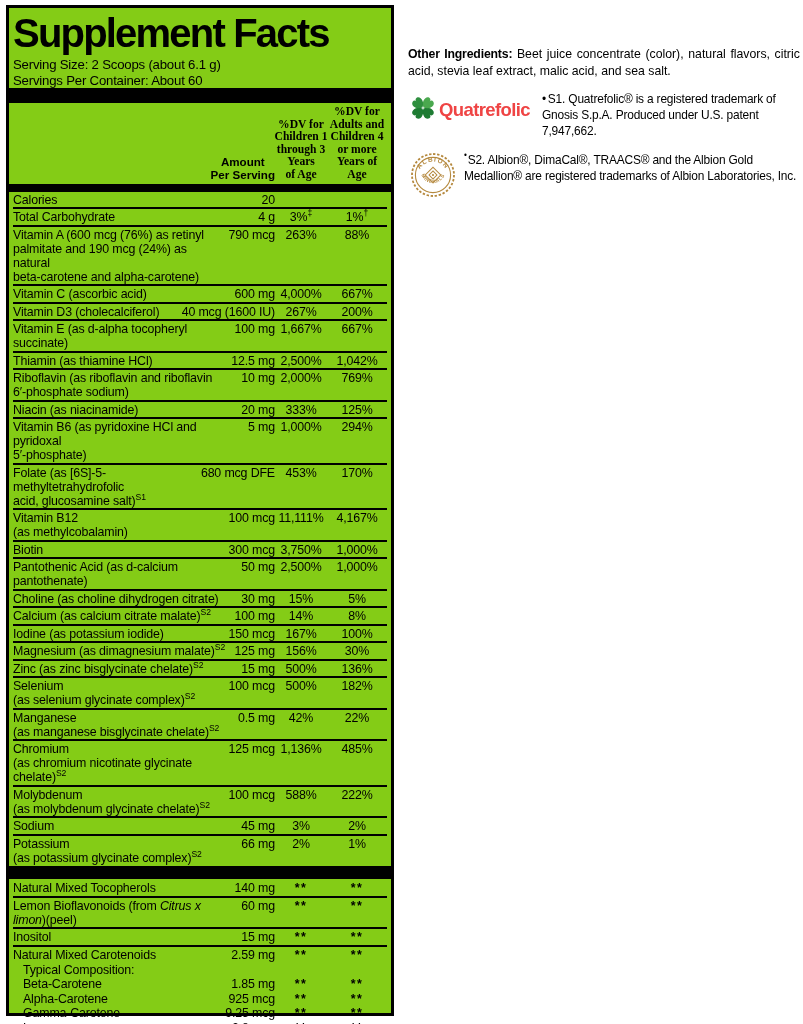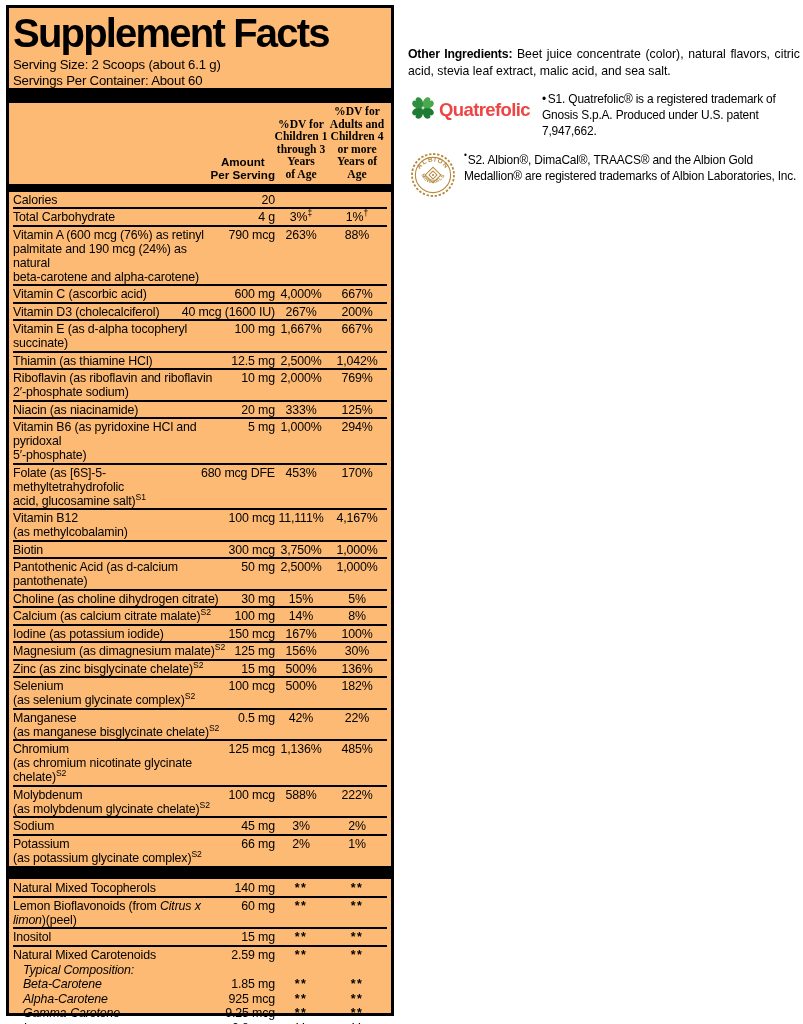--- a/index.html
+++ b/index.html
@@ -2,21 +2,21 @@
 <html><head>
 <meta charset="utf-8">
 <style>
   * { margin:0; padding:0; box-sizing:border-box; }
   html,body { width:803px; height:1024px; background:#fff; overflow:hidden;
               font-family:"Liberation Sans", sans-serif; color:#000; }
   .page { position:relative; width:803px; height:1024px; }
 
   
   .panel { position:absolute; left:6px; top:5px; width:388px; height:1011px;
-           border:3px solid #000; padding:0 4px; background:#fdba74; }
+           border:3px solid #000; padding:0 4px; background:#84cc16; }
   .title { font-size:40px; font-weight:bold; line-height:40px; letter-spacing:-1.8px;
            margin:5px 0 4px 0; white-space:nowrap; }
   .serving { font-size:13.2px; line-height:15.5px; letter-spacing:-0.2px; }
   .serving:last-of-type { margin-bottom:5px; }
   .bar { background:#000; margin:0 -4px; }
   .bar-thick { height:15px; }
   .header-bar { height:8px; }
   .black-bar { background:#000; height:13px; margin:1px -4px; }
 
   .col-headers { display:grid; grid-template-columns:1fr 52px 60px;
@@ -28,21 +28,21 @@
 
   
   .nrow { display:grid; grid-template-columns:1fr 52px 60px; align-items:start;
           border-top:2px solid #000; padding:1px 0 0.5px 0;
           font-size:12.4px; line-height:14px; letter-spacing:-0.15px; }
   .nrow.nosep { border-top:none; padding:0.5px 0 0 0; }
   #rows .nrow:first-child { border-top:none; }
   .black-bar + .nrow { border-top:none; }
   .nmain { display:flex; justify-content:space-between; gap:8px; min-width:0; }
   .nlabel { white-space:pre-line; }
-  .nrow.ind .nlabel { padding-left:10px;font-style:italic; }
+  .nrow.ind .nlabel { padding-left:10px; }
   .namount { white-space:nowrap; text-align:right; }
   .ndv { text-align:center; white-space:nowrap; }
   .ndv.star, .star { font-weight:bold; letter-spacing:1.5px; }
   sup { font-size:8.6px; line-height:0; vertical-align:super; letter-spacing:0; }
 
   
   .right-col { position:absolute; left:408px; top:6px; width:392px;margin-top:40px; }
   .cond { display:block; width:109%; transform:scaleX(0.917); transform-origin:0 0; }
   .other-ing { font-size:13.4px; line-height:16.5px; text-align:justify; }
   .other-ing b { letter-spacing:-0.2px; }
@@ -140,21 +140,21 @@
           <div class="nmain">
             <span class="nlabel">Thiamin (as thiamine HCl)</span>
             <span class="namount">12.5 mg</span>
           </div>
           <div class="ndv">2,500%</div>
           <div class="ndv">1,042%</div>
         </div>
         <div class="nrow">
           <div class="nmain">
             <span class="nlabel">Riboflavin (as riboflavin and riboflavin
-2′-phosphate sodium)</span>
+6′-phosphate sodium)</span>
             <span class="namount">10 mg</span>
           </div>
           <div class="ndv">2,000%</div>
           <div class="ndv">769%</div>
         </div>
         <div class="nrow">
           <div class="nmain">
             <span class="nlabel">Niacin (as niacinamide)</span>
             <span class="namount">20 mg</span>
           </div>

